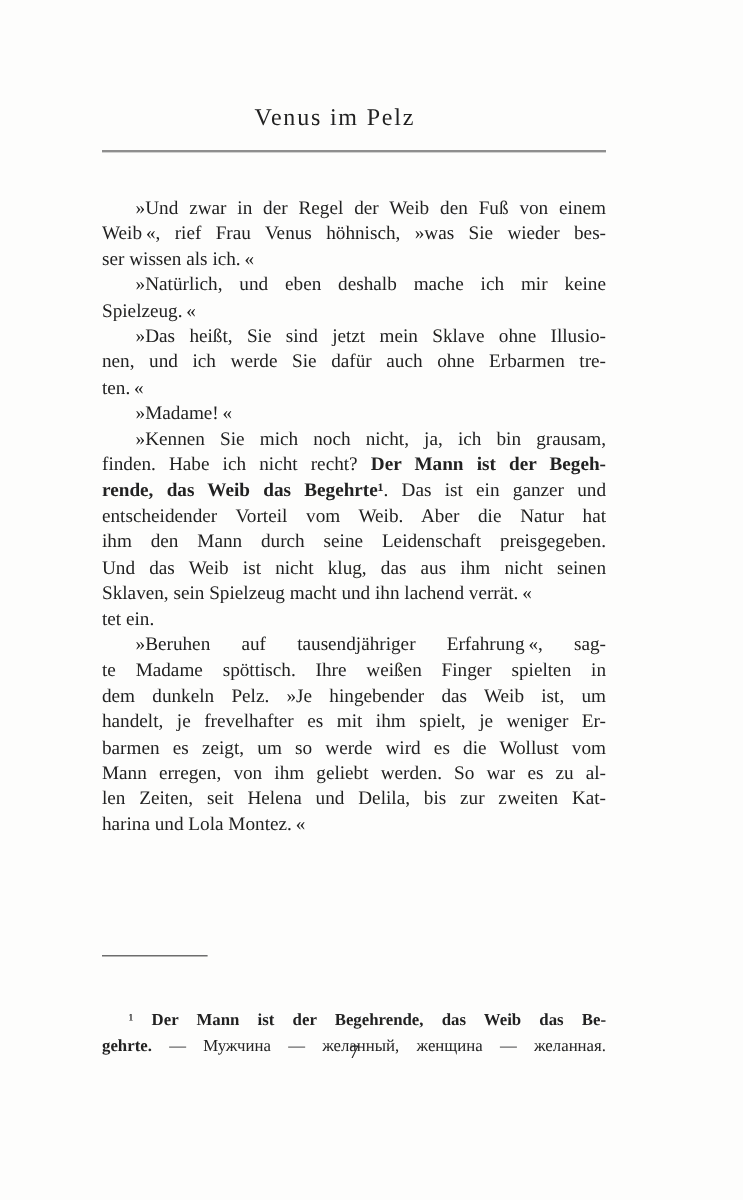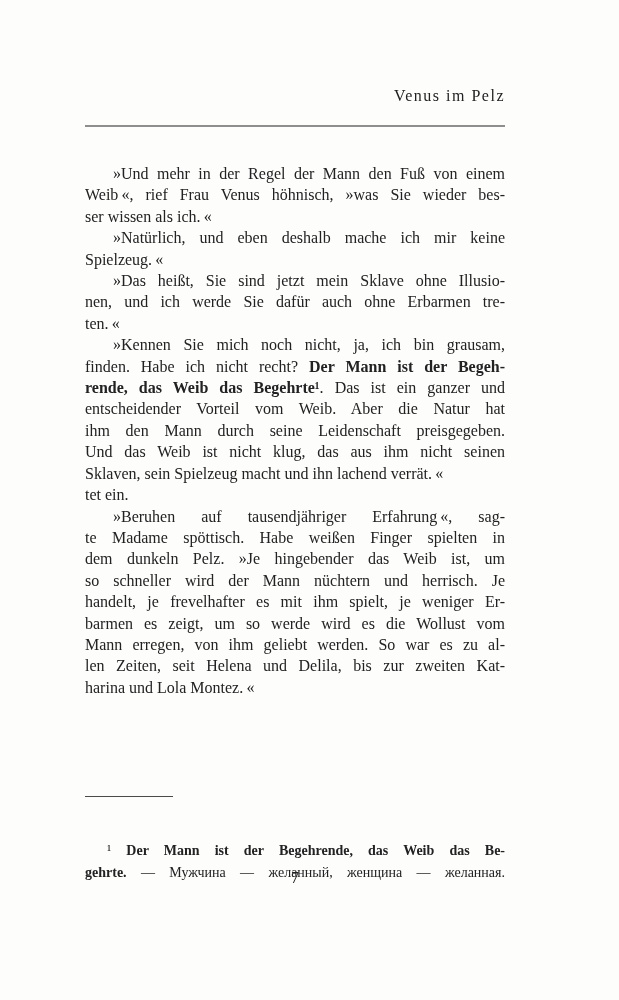--- a/index.html
+++ b/index.html
@@ -16,23 +16,23 @@
     color: var(--ink);
   }
   .sheet {
     position: relative;
     width: 619px; height: 1000px;
     background: var(--bg);
     overflow: hidden;
   }
   .chapter-title {
     position: absolute;
-    top: 87px; left: 85px; width: 420px;
-    text-align: right;
-    font-size: 16px;
+    top: 87px; left: 69px; width: 420px;
+    text-align: center;
+    font-size: 20px;
     letter-spacing: 1.5px;
     color: var(--ink);
   }
   .header-rule {
     position: absolute;
     top: 125px; left: 85px; width: 420px;
     border-top: 2px solid var(--rule);
   }
   .body-text {
     position: absolute;
@@ -69,40 +69,40 @@
 </head>
 <body>
 
 <div class="sheet">
 
   <div class="chapter-title">Venus im Pelz</div>
 
   <div class="header-rule"></div>
 
   <div class="body-text">
-      <div class="line indent"><span>»Und mehr in der Regel der Mann den Fuß von einem</span></div>
+      <div class="line indent"><span>»Und zwar in der Regel der Weib den Fuß von einem</span></div>
       <div class="line"><span>Weib «, rief Frau Venus höhnisch, »was Sie wieder bes-</span></div>
       <div class="line last"><span>ser wissen als ich. «</span></div>
       <div class="line indent"><span>»Natürlich, und eben deshalb mache ich mir keine</span></div>
       <div class="line last"><span>Spielzeug. «</span></div>
       <div class="line indent"><span>»Das heißt, Sie sind jetzt mein Sklave ohne Illusio-</span></div>
       <div class="line"><span>nen, und ich werde Sie dafür auch ohne Erbarmen tre-</span></div>
       <div class="line last"><span>ten. «</span></div>
+      <div class="line last indent"><span>»Madame! «</span></div>
       <div class="line indent"><span>»Kennen Sie mich noch nicht, ja, ich bin grausam,</span></div>
       <div class="line"><span>finden. Habe ich nicht recht? </span><span class="bold">Der Mann ist der Begeh-</span></div>
       <div class="line"><span class="bold">rende, das Weib das Begehrte¹</span><span>. Das ist ein ganzer und</span></div>
       <div class="line"><span>entscheidender Vorteil vom Weib. Aber die Natur hat</span></div>
       <div class="line"><span>ihm den Mann durch seine Leidenschaft preisgegeben.</span></div>
       <div class="line"><span>Und das Weib ist nicht klug, das aus ihm nicht seinen</span></div>
       <div class="line last"><span>Sklaven, sein Spielzeug macht und ihn lachend verrät. «</span></div>
       <div class="line last"><span>tet ein.</span></div>
       <div class="line indent"><span>»Beruhen auf tausendjähriger Erfahrung «, sag-</span></div>
-      <div class="line"><span>te Madame spöttisch. Habe weißen Finger spielten in</span></div>
+      <div class="line"><span>te Madame spöttisch. Ihre weißen Finger spielten in</span></div>
       <div class="line"><span>dem dunkeln Pelz. »Je hingebender das Weib ist, um</span></div>
-      <div class="line"><span>so schneller wird der Mann nüchtern und herrisch. Je</span></div>
       <div class="line"><span>handelt, je frevelhafter es mit ihm spielt, je weniger Er-</span></div>
       <div class="line"><span>barmen es zeigt, um so werde wird es die Wollust vom</span></div>
       <div class="line"><span>Mann erregen, von ihm geliebt werden. So war es zu al-</span></div>
       <div class="line"><span>len Zeiten, seit Helena und Delila, bis zur zweiten Kat-</span></div>
       <div class="line last"><span>harina und Lola Montez. «</span></div>
     </div>
 
   <div class="footnote-rule"></div>
 
   <div class="footnote-text">

